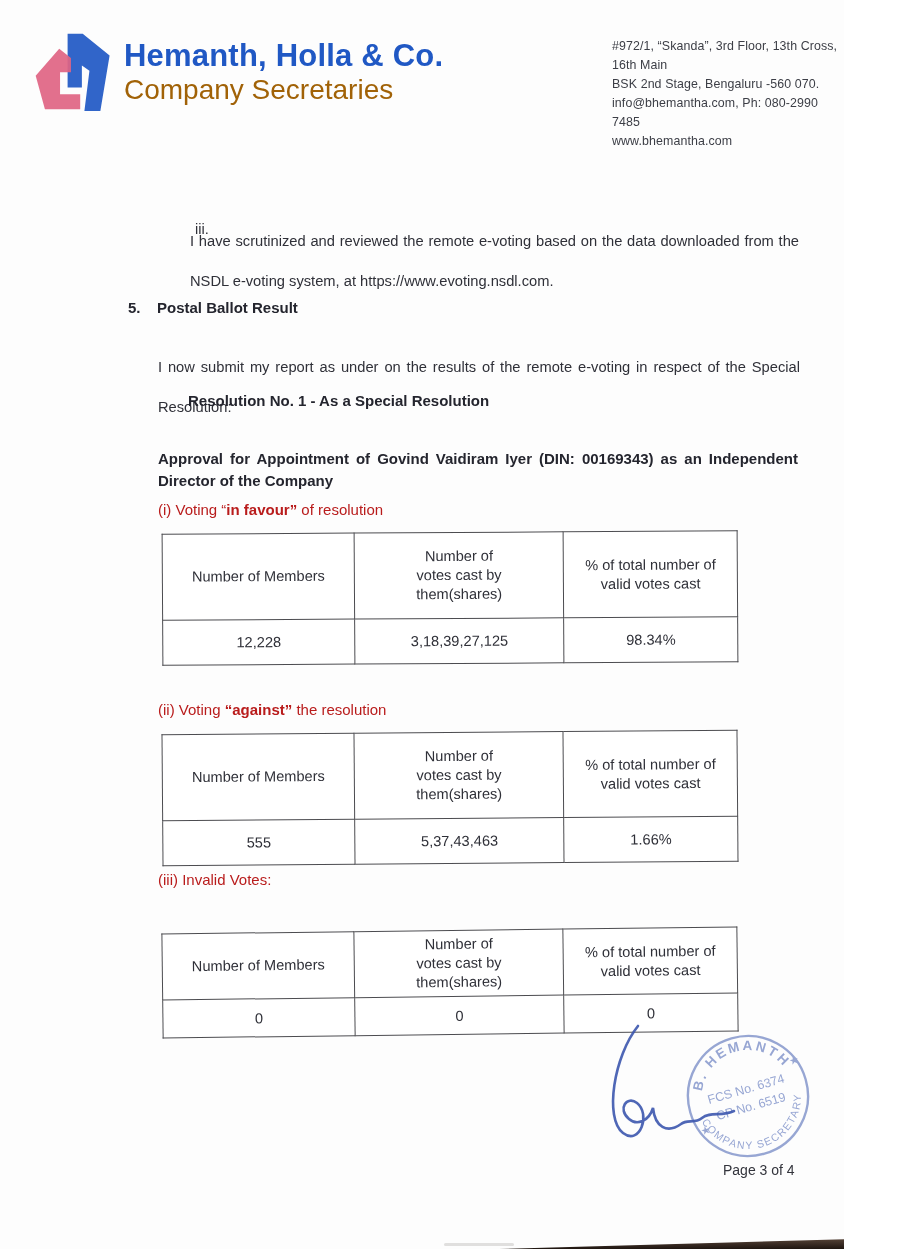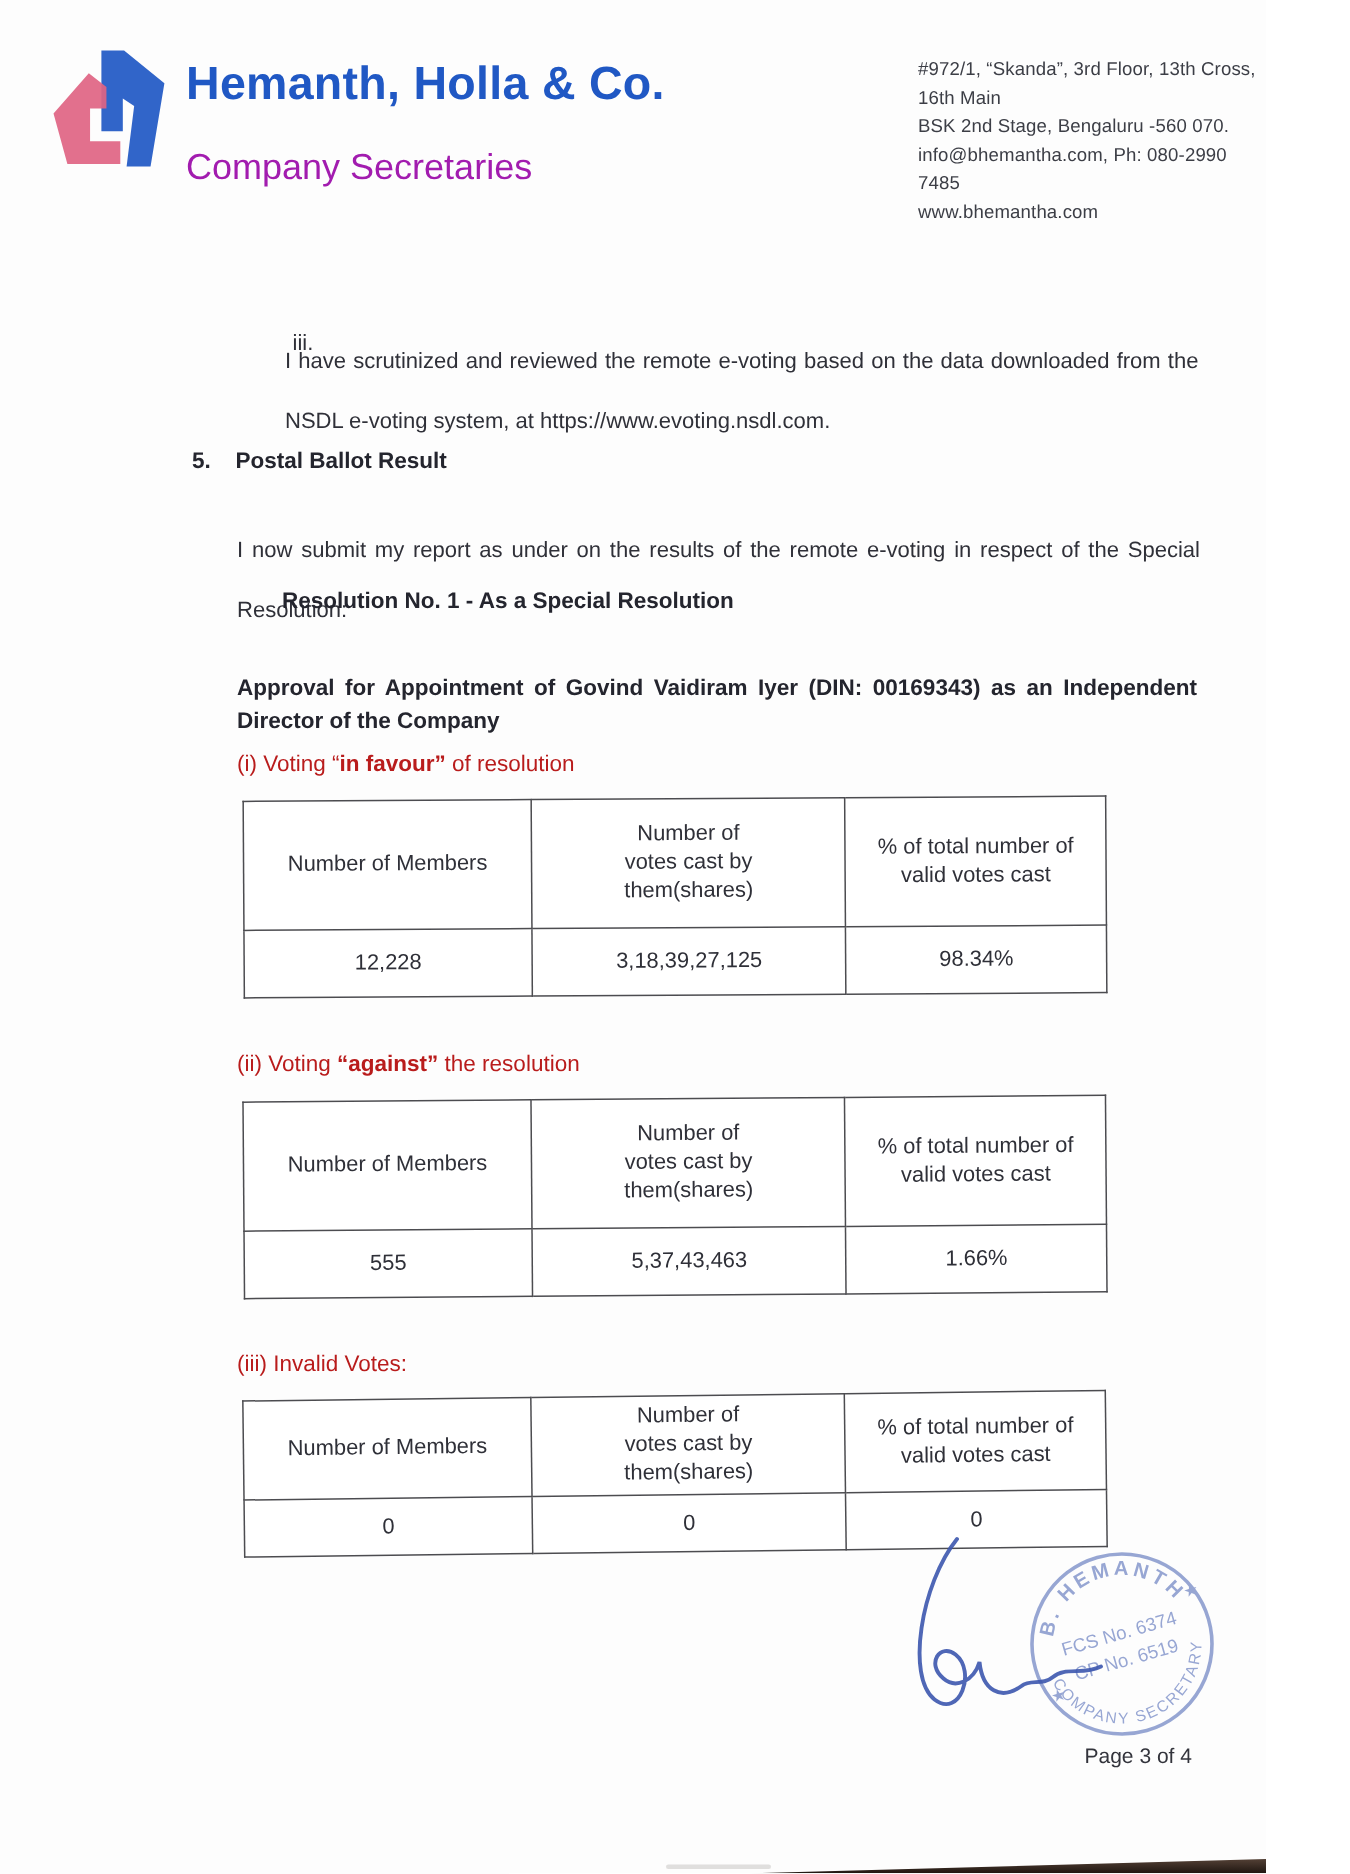--- a/index.html
+++ b/index.html
@@ -5,21 +5,21 @@
   * { margin:0; padding:0; box-sizing:border-box; }
   html,body { background:#ffffff; }
   .page {
     position:relative; width:844px; height:1249px; background:#fdfdfd;
     font-family:"Liberation Sans", sans-serif; color:#2f3038; overflow:hidden;
   }
   
   .logo { position:absolute; left:34px; top:32px; width:84px; height:84px; }
   .brand { position:absolute; left:124px; top:38px; }
   .brand-name { font-size:31px; font-weight:bold; letter-spacing:.2px; }
-  .brand-sub { font-size:24px; font-weight:500; color:#a21caf; margin-top:24px; }
+  .brand-sub { font-size:28px; font-weight:500; color:#a16207; margin-top:0; }
   .address { position:absolute; left:612px; top:37px; font-size:12.4px;
              line-height:19px; color:#3c3e46; letter-spacing:.1px; }
   
   .abs { position:absolute; }
   .para { font-size:14.7px; line-height:40px; text-align:justify; color:#2f3038; }
   .label { font-size:14.7px; color:#2f3038; }
   .bold { font-weight:bold; }
   .h-bold { font-size:15px; font-weight:bold; color:#24252e; }
   .caption { font-size:15px; color:#b91c1c; }
   
@@ -112,21 +112,21 @@
 valid votes cast</th>
     </tr>
     <tr class="row-tall">
       <td>555</td>
       <td>5,37,43,463</td>
       <td>1.66%</td>
     </tr>
   </tbody>
     </table>
 
-  <div class="abs caption" style="left:158px; top:901px;text-align:right;">
+  <div class="abs caption" style="left:158px; top:871px;text-align:right;">
     <span>(iii) Invalid Votes:</span><span class="bold"></span><span></span>
   </div>
   <table class="vote abs tilt-c" style="left:162px; top:930px;">
     <tbody>
         <tr class="head-short">
       <th class="col1">Number of Members</th>
       <th class="col2">Number of
 votes cast by
 them(shares)</th>
       <th class="col3">% of total number of

